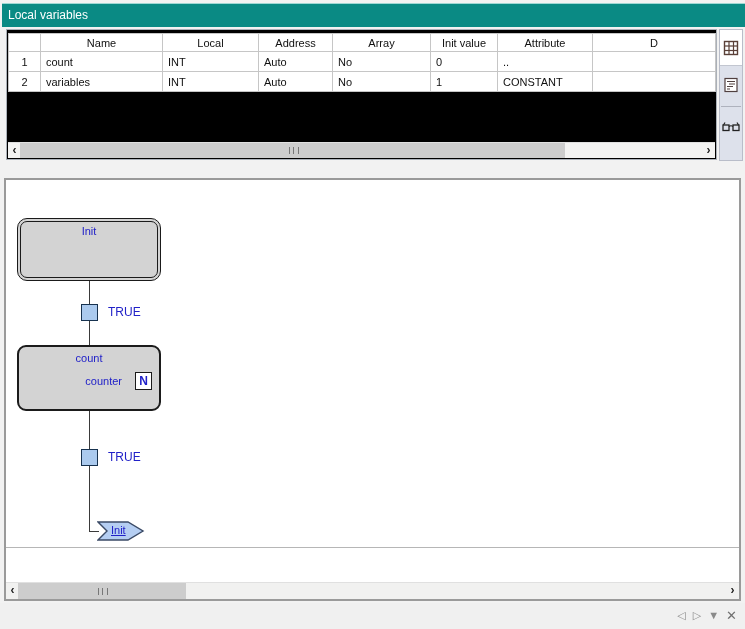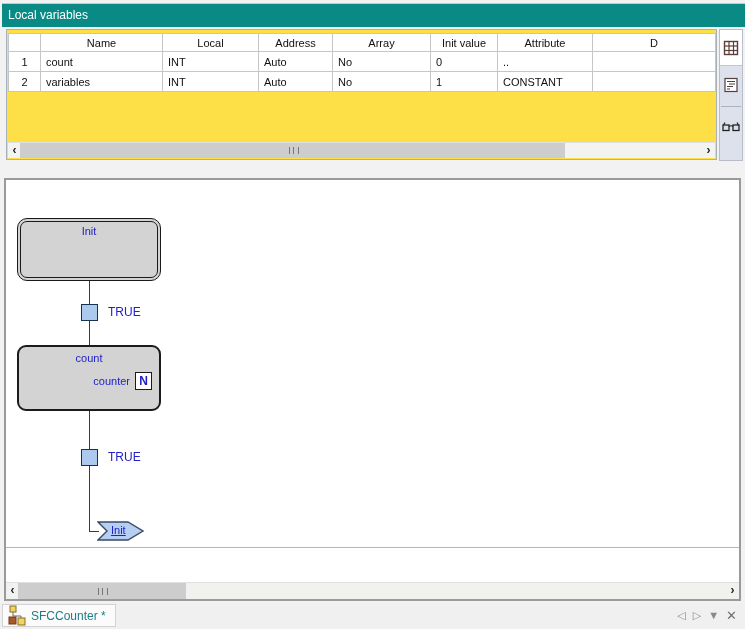--- a/index.html
+++ b/index.html
@@ -11,21 +11,21 @@
   }
   
   .titlebar{
     position:absolute;left:2px;top:3px;width:737px;height:23px;
     background:#0a8a84;color:#ffffff;font-size:12px;line-height:23px;
     padding-left:6px;border-top:1px solid #9fd8d4;
   }
   
   .table-panel{
     position:absolute;left:6px;top:29px;width:711px;height:131px;
-    background:#fde047;border:1px solid #aab0b8;box-sizing:border-box;
+    background:#000000;border:1px solid #aab0b8;box-sizing:border-box;
   }
   table.vars{
     border-collapse:collapse;table-layout:fixed;
     position:absolute;left:1px;top:3px;width:707px;
     font-size:11px;color:#101010;
   }
   table.vars th, table.vars td{
     border:1px solid #c6c6c6;overflow:hidden;white-space:nowrap;
     padding:0 0 0 5px;height:20px;box-sizing:border-box;background:#fff;
     font-weight:normal;text-align:left;
@@ -81,21 +81,21 @@
   }
   .step2{
     position:absolute;background:#d3d3d3;border:2px solid #1b1b1b;border-radius:9px;
     box-sizing:border-box;
   }
   .step-label{
     position:absolute;left:0;right:0;top:6px;text-align:center;
     color:#2121c8;font-size:11px;
   }
   .action-row{
-    position:absolute;top:25px;right:7px;display:flex;align-items:center;gap:5px;
+    position:absolute;top:25px;right:7px;display:flex;align-items:center;gap:13px;
   }
   .action-name{color:#2121c8;font-size:11px;}
   .qual-box{
     width:15px;height:16px;background:#ffffff;border:1px solid #1a1a1a;
     display:flex;align-items:center;justify-content:center;
     color:#2121c8;font-size:12px;font-weight:bold;
   }
   .vline{position:absolute;width:1px;background:#3a3a3a;}
   .hline{position:absolute;height:1px;background:#3a3a3a;}
   .transition{
@@ -265,30 +265,19 @@
       <div class="arrow left">‹</div>
       <div class="thumb" style="left:12px;width:168px;height:16px;">
         <div class="grip" style="top:5px;"></div>
       </div>
       <div class="arrow right">›</div>
     </div>
   </div>
 </div>
 
 <div class="tabbar">
-  <div class="tab">
-    <svg class="icon-svg" width="20" height="21" viewBox="0 0 20 21">
-      <line x1="6" y1="5" x2="6" y2="11" stroke="#6a6a6a" stroke-width="1"></line>
-      <line x1="6" y1="11" x2="14" y2="11" stroke="#6a6a6a" stroke-width="1"></line>
-      <line x1="14" y1="11" x2="14" y2="14" stroke="#6a6a6a" stroke-width="1"></line>
-      <rect x="3" y="1" width="6" height="6" fill="#f0d468" stroke="#8a7020" stroke-width="1"></rect>
-      <rect x="2" y="12" width="7" height="7" fill="#a85a28" stroke="#6e3a14" stroke-width="1"></rect>
-      <rect x="11" y="13" width="7" height="7" fill="#f0d468" stroke="#8a7020" stroke-width="1"></rect>
-    </svg>
-    <span class="tab-label">SFCCounter *</span>
-  </div>
   <div class="tab-nav">
     <span>◁</span>
     <span>▷</span>
     <span>▼</span>
     <span class="close">✕</span>
   </div>
 </div>
 
 </body></html>

